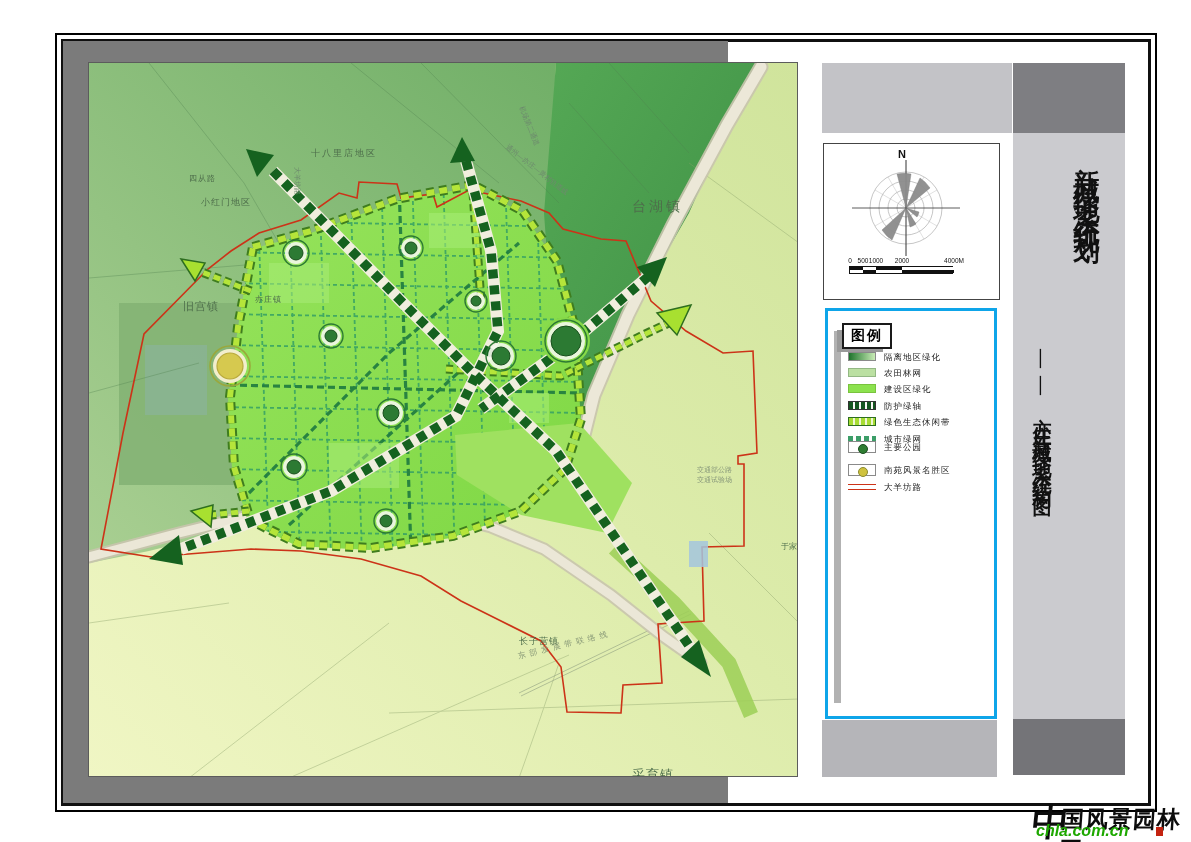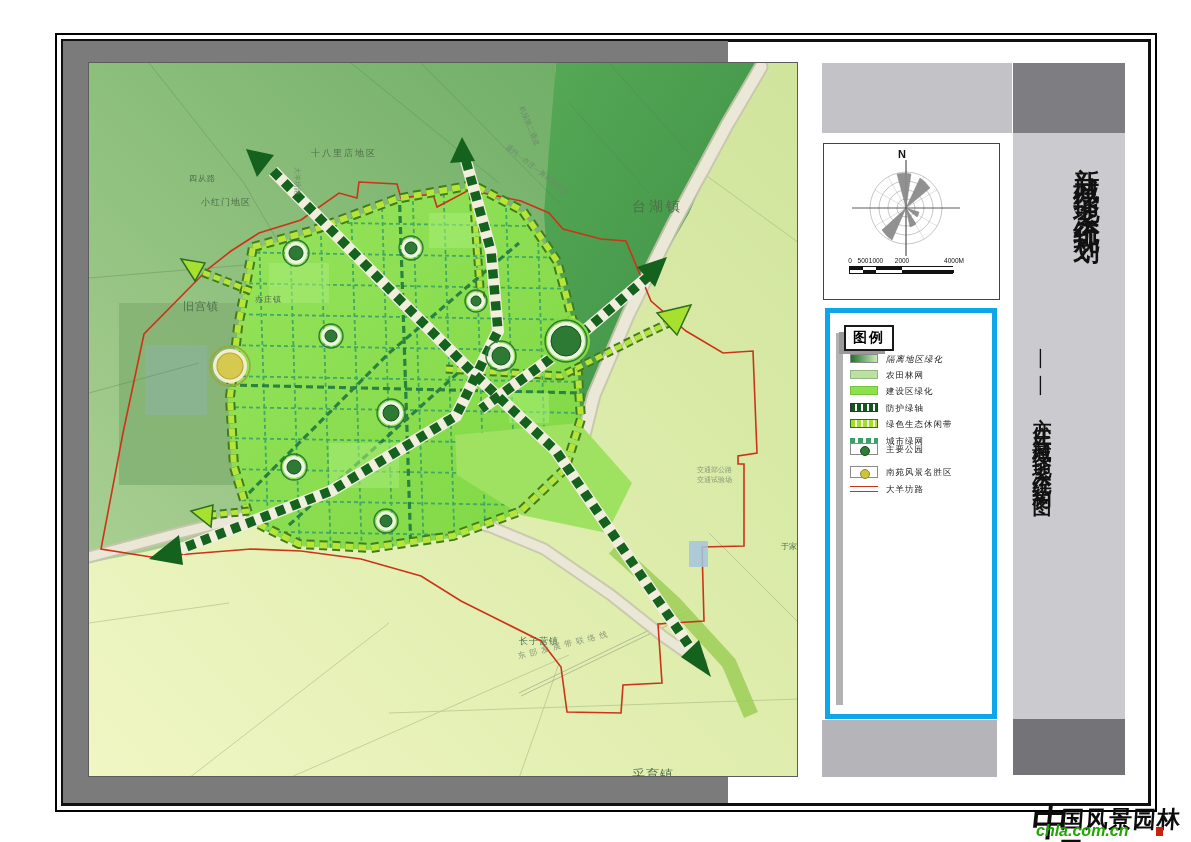--- a/index.html
+++ b/index.html
@@ -10,21 +10,21 @@
   #frame-outer{left:55px;top:33px;width:1102px;height:779px;border:2px solid #000;box-sizing:border-box;}
   #frame-inner{left:61px;top:39px;width:1090px;height:767px;border:3px solid #101010;box-sizing:border-box;background:#fff;}
   #gray-mat{left:63px;top:41px;width:665px;height:762px;background:#7b7b7b;}
   
   #map{left:88px;top:62px;width:710px;height:715px;border:1px solid #5c5c5c;box-sizing:border-box;overflow:hidden;background:#dcedaa;}
   #map svg{position:absolute;left:0;top:0;}
   .map-label{position:absolute;color:#4e6e4b;white-space:nowrap;transform-origin:0 0;line-height:1;}
   
   #bar-top-mid{left:822px;top:63px;width:190px;height:70px;background:#c3c3c7;}
   #north-box{left:823px;top:143px;width:177px;height:157px;background:#fff;border:1px solid #444;box-sizing:border-box;}
-  #legend-box{left:825px;top:308px;width:172px;height:411px;background:#fff;border:5px solid #0ea5e9;box-sizing:border-box;}
+  #legend-box{left:825px;top:308px;width:172px;height:411px;background:#fff;border:3px solid #0ea5e9;box-sizing:border-box;}
   #legend-strip{left:6px;top:20px;width:7px;height:372px;background:#b2b2b2;position:absolute;}
   #legend-tab-shadow{left:9px;top:19px;width:46px;height:22px;background:#9a9a9a;position:absolute;}
   #legend-tab{left:14px;top:12px;width:46px;height:22px;background:#fff;border:2px solid #1a1a1a;position:absolute;
               font-weight:bold;font-size:14px;text-align:center;line-height:21px;letter-spacing:2px;}
   .lg-row{position:absolute;left:0;width:100%;height:14px;}
   .sw{position:absolute;left:20px;top:1px;width:28px;height:9px;box-sizing:border-box;}
   .lg-label{position:absolute;left:56px;top:1px;font-size:8.5px;color:#222;letter-spacing:1px;white-space:nowrap;}
   .sw-gradient{background:linear-gradient(90deg,#1e742c,#c9ecb6);border:1px solid #8a8a8a;}
   .sw-pale{background:#bbe0a2;border:1px solid #93b884;}
   .sw-bright{background:#8ce24e;border:1px solid #79c33e;}
@@ -324,21 +324,21 @@
       <span class="sb-tick" style="left: 52px;">2000</span>
       <span class="sb-tick" style="left: 104px;">4000M</span>
     </div>
 </div>
 
 <div class="abs" id="legend-box">
   <div id="legend-strip"></div>
   <div id="legend-tab-shadow"></div>
   <div id="legend-tab">图例</div>
   <div id="legend-items" style="position:absolute;left:0;top:40px;width:100%;">
-      <div class="lg-row" style="top: 0px; font-style: italic;">
+      <div class="lg-row" style="top: 0px;">
         <div class="sw sw-gradient"></div>
         <span class="lg-label">隔离地区绿化</span>
       </div>
       <div class="lg-row" style="top: 16.2px;">
         <div class="sw sw-pale"></div>
         <span class="lg-label">农田林网</span>
       </div>
       <div class="lg-row" style="top: 32.4px;">
         <div class="sw sw-bright"></div>
         <span class="lg-label">建设区绿化</span>

